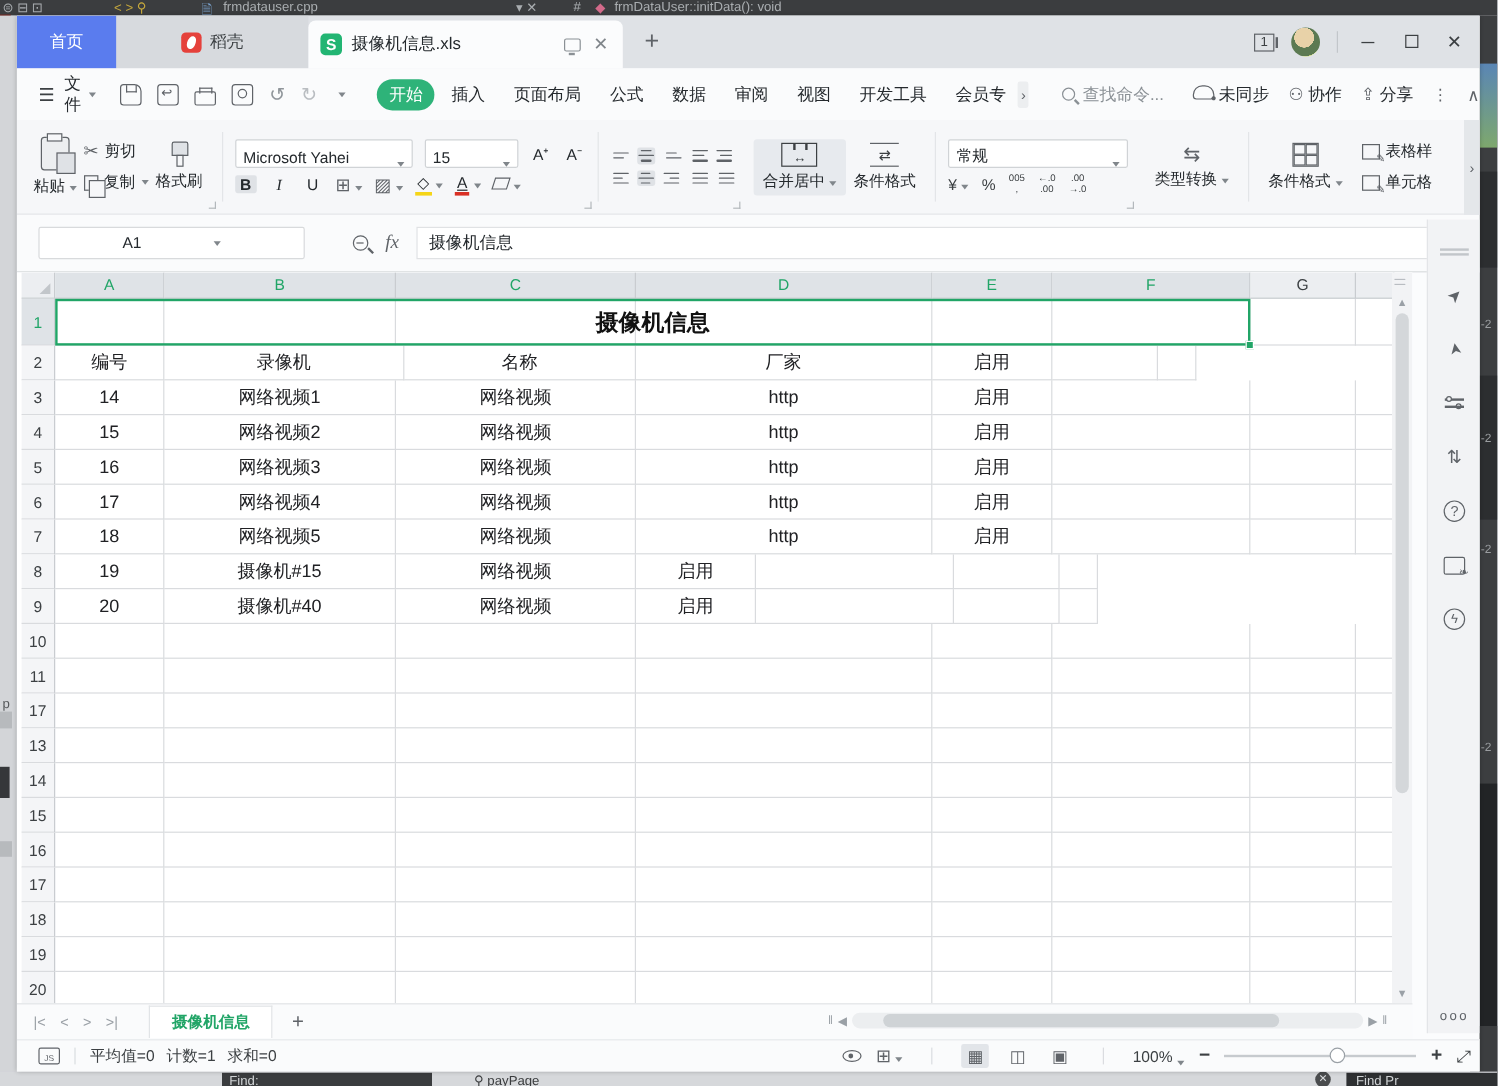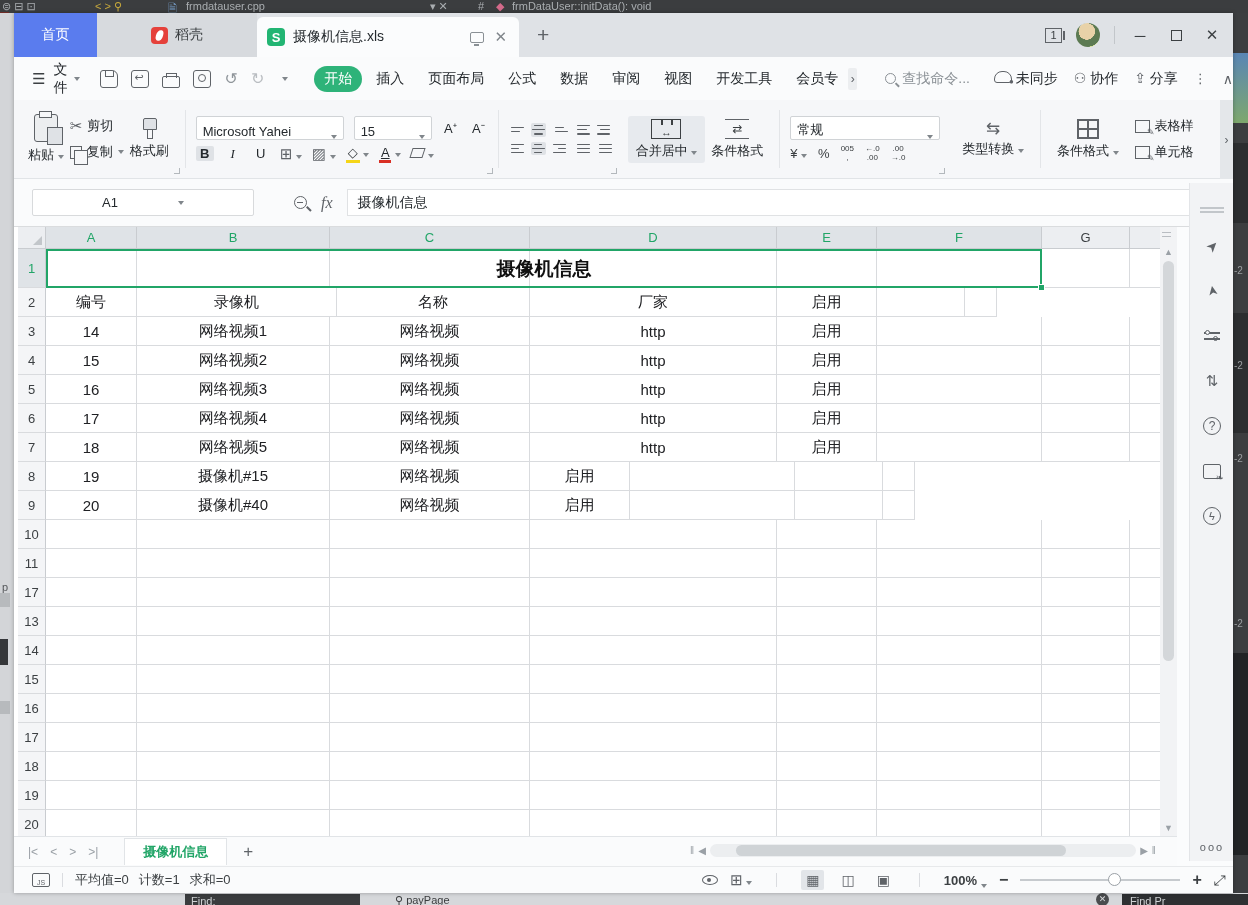--- a/index.html
+++ b/index.html
@@ -172,21 +172,21 @@
   
   .statusbar{position:absolute;left:0;top:853px;width:1225px;height:27px;background:#fafbfc;border-top:1px solid #e7e9eb;display:flex;align-items:center;font-size:13px;color:#3c4043;}
   .jsico{margin-left:18px;width:18px;height:14px;border:1.5px solid #5f6368;border-radius:2px;font-size:7px;display:flex;align-items:flex-end;justify-content:center;color:#5f6368;}
   .sdiv{width:1px;height:14px;background:#dadce0;margin:0 12px;}
   .stats{display:flex;gap:10px;}
   .sb-right{position:absolute;right:14px;display:flex;align-items:center;gap:12px;}
   .eye{width:16px;height:10px;border:1.5px solid #5f6368;border-radius:50%;position:relative;display:inline-block;}
   .eye::after{content:"";position:absolute;left:4.5px;top:1.5px;width:4px;height:4px;border-radius:50%;background:#5f6368;}
   .viewico{font-size:14px;color:#5f6368;padding:2px 5px;border-radius:2px;}
   .viewico.on{background:#e2e5e9;}
-  .zoomtxt{display:flex;align-items:flex-end;gap:4px;font-weight:bold;}
+  .zoomtxt{display:flex;align-items:flex-end;gap:4px;}
   .slider{width:160px;height:2px;background:#c6cace;position:relative;}
   .knob{position:absolute;left:88px;top:-6px;width:13px;height:13px;border-radius:50%;background:#fff;border:1.5px solid #9aa0a6;}
   .pm{font-size:16px;color:#3c4043;font-weight:bold;}
   .fullscr{font-size:14px;color:#3c4043;transform:scaleX(1.1);}
 
   
   .sidebar{position:absolute;left:1175px;top:170px;width:44px;height:678px;background:#f2f3f5;border-left:1px solid #e3e5e8;}
   .sb-handle{position:absolute;left:10px;top:24px;width:24px;height:6px;border-top:2px solid #c2c6ca;border-bottom:2px solid #c2c6ca;}
   .sb-icons{position:absolute;left:0;top:52px;width:44px;display:flex;flex-direction:column;align-items:center;gap:23px;color:#5f6368;}
   .sbico{width:22px;height:22px;display:flex;align-items:center;justify-content:center;font-size:15px;}

